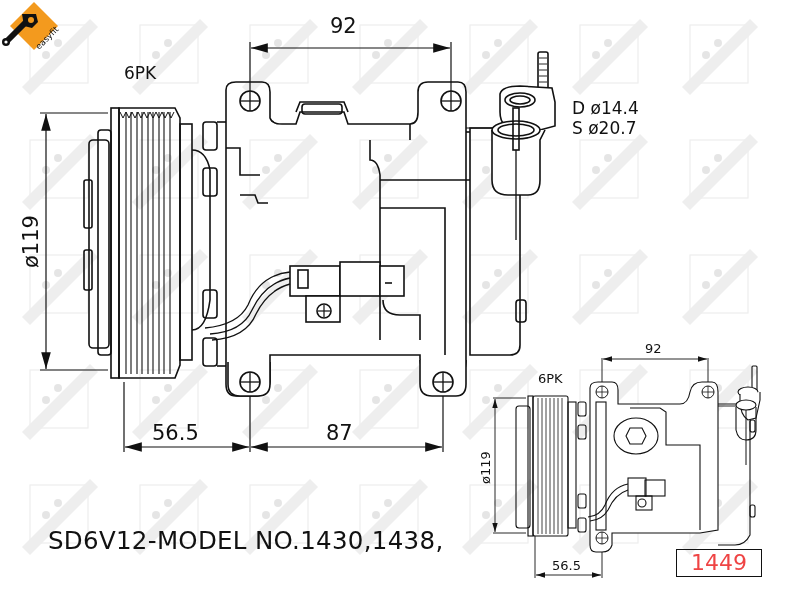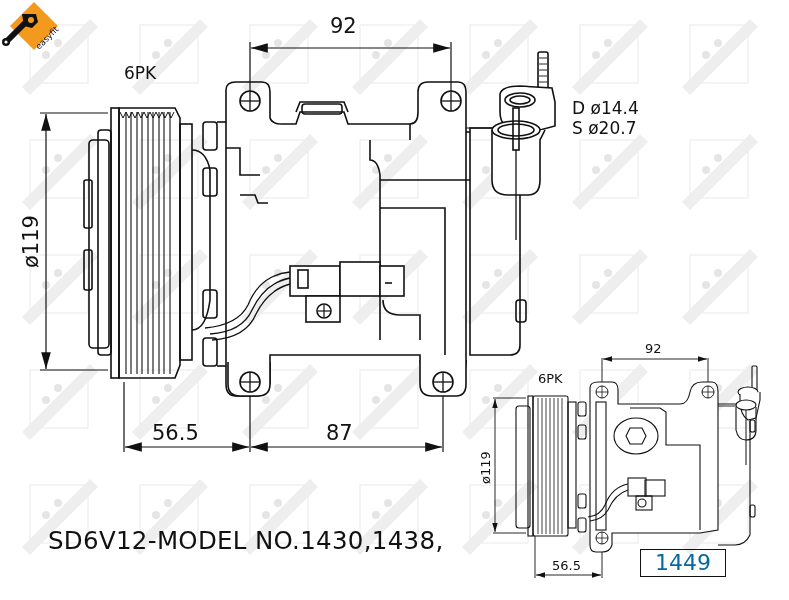--- a/index.html
+++ b/index.html
@@ -6,23 +6,23 @@
   body { width: 789px; height: 600px; position: relative; overflow: hidden;
          font-family: "DejaVu Sans", sans-serif; }
   .canvas { position: absolute; left: 0; top: 0; width: 789px; height: 600px; }
   svg text { font-family: "DejaVu Sans", sans-serif; fill: #111; }
   .dim { font-size: 21px; }
   .dim-small { font-size: 13px; }
   .label { font-size: 17px; }
   .note { position: absolute; left: 32px; top: 468px; font-size: 24.5px; line-height: 29px;
           color: #111; font-family: "DejaVu Sans", sans-serif; letter-spacing: 0.3px; white-space: pre; }
   .note div { height: 29px; margin-left: 16px; }
-  .partno { position: absolute; left: 640px; top: 549px; width: 84px; height: 26px;
+  .partno { position: absolute; left: 676px; top: 549px; width: 84px; height: 26px;
             border: 1.5px solid #111; font-size: 22px; line-height: 26px; text-align: center;
-            color: #0369a1; font-family: "DejaVu Sans", sans-serif; }
+            color: #ef4444; font-family: "DejaVu Sans", sans-serif; }
   .badge { position: absolute; left: 0; top: 0; width: 60px; height: 60px; }
   .spec { position: absolute; left: 572px; font-size: 17px; color: #111; font-family: "DejaVu Sans", sans-serif; }
 </style>
 </head>
 <body>
 
 <svg class="canvas" viewBox="0 0 789 600" xmlns="http://www.w3.org/2000/svg">
   <defs>
     <g id="wm">
       <rect x="0" y="0" width="58" height="58" fill="none" stroke="#ececec" stroke-width="1.2"></rect>

